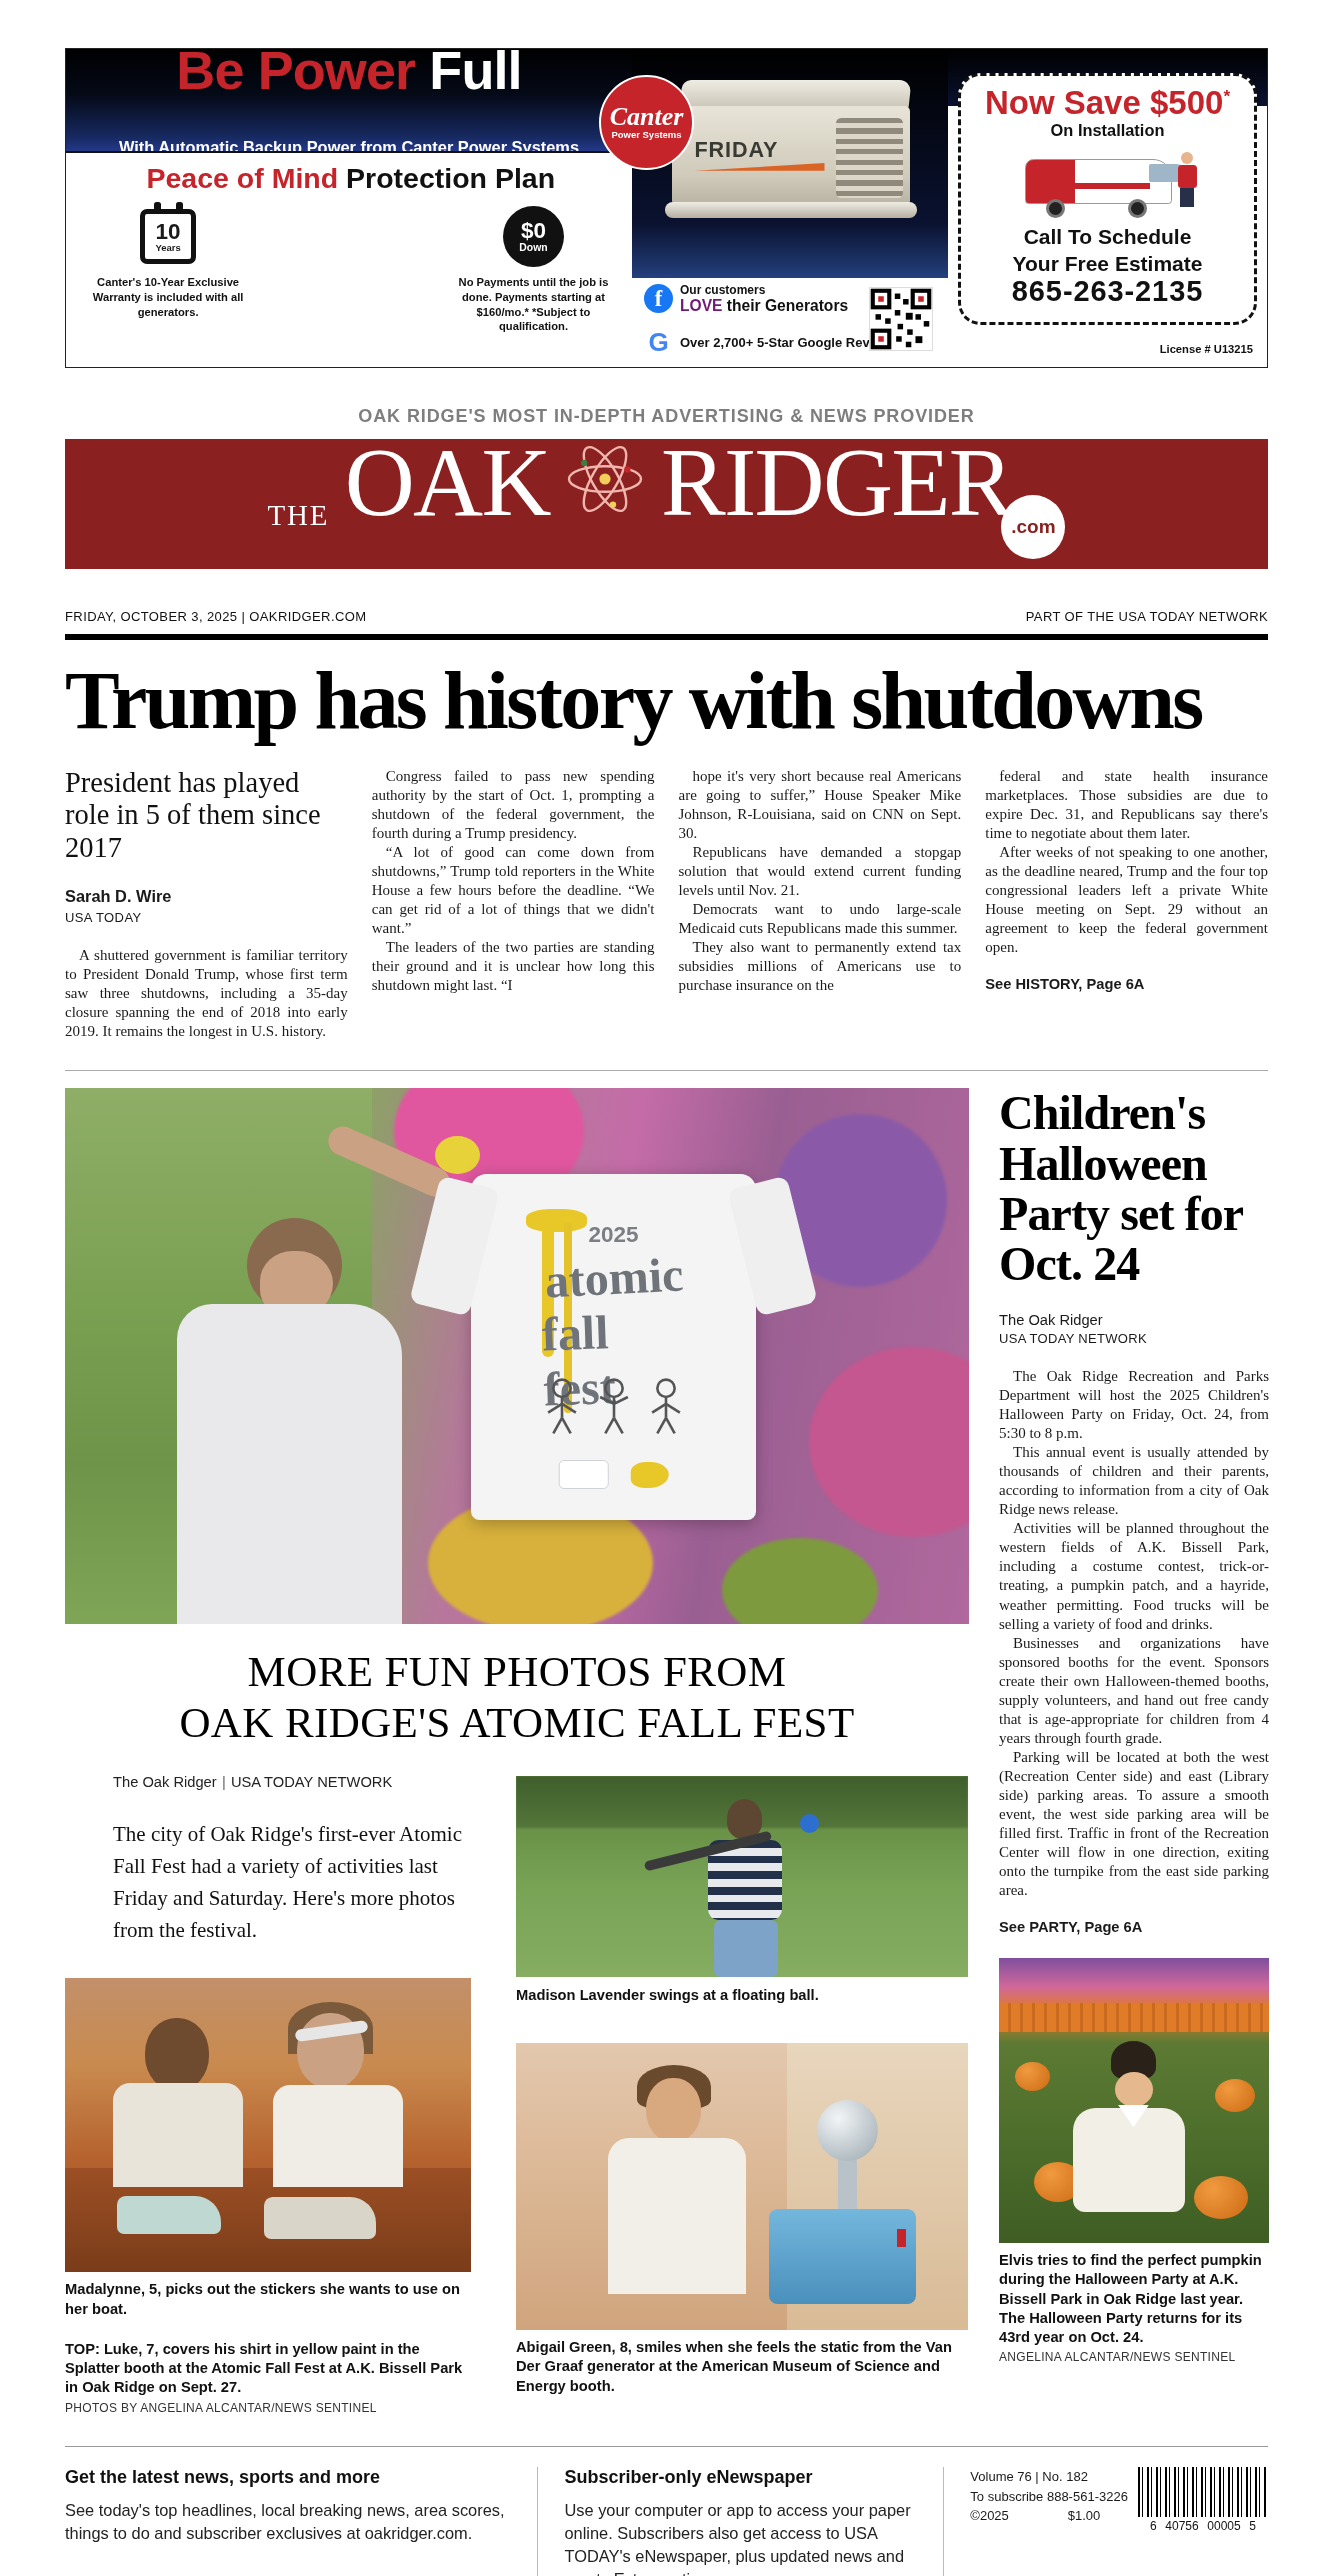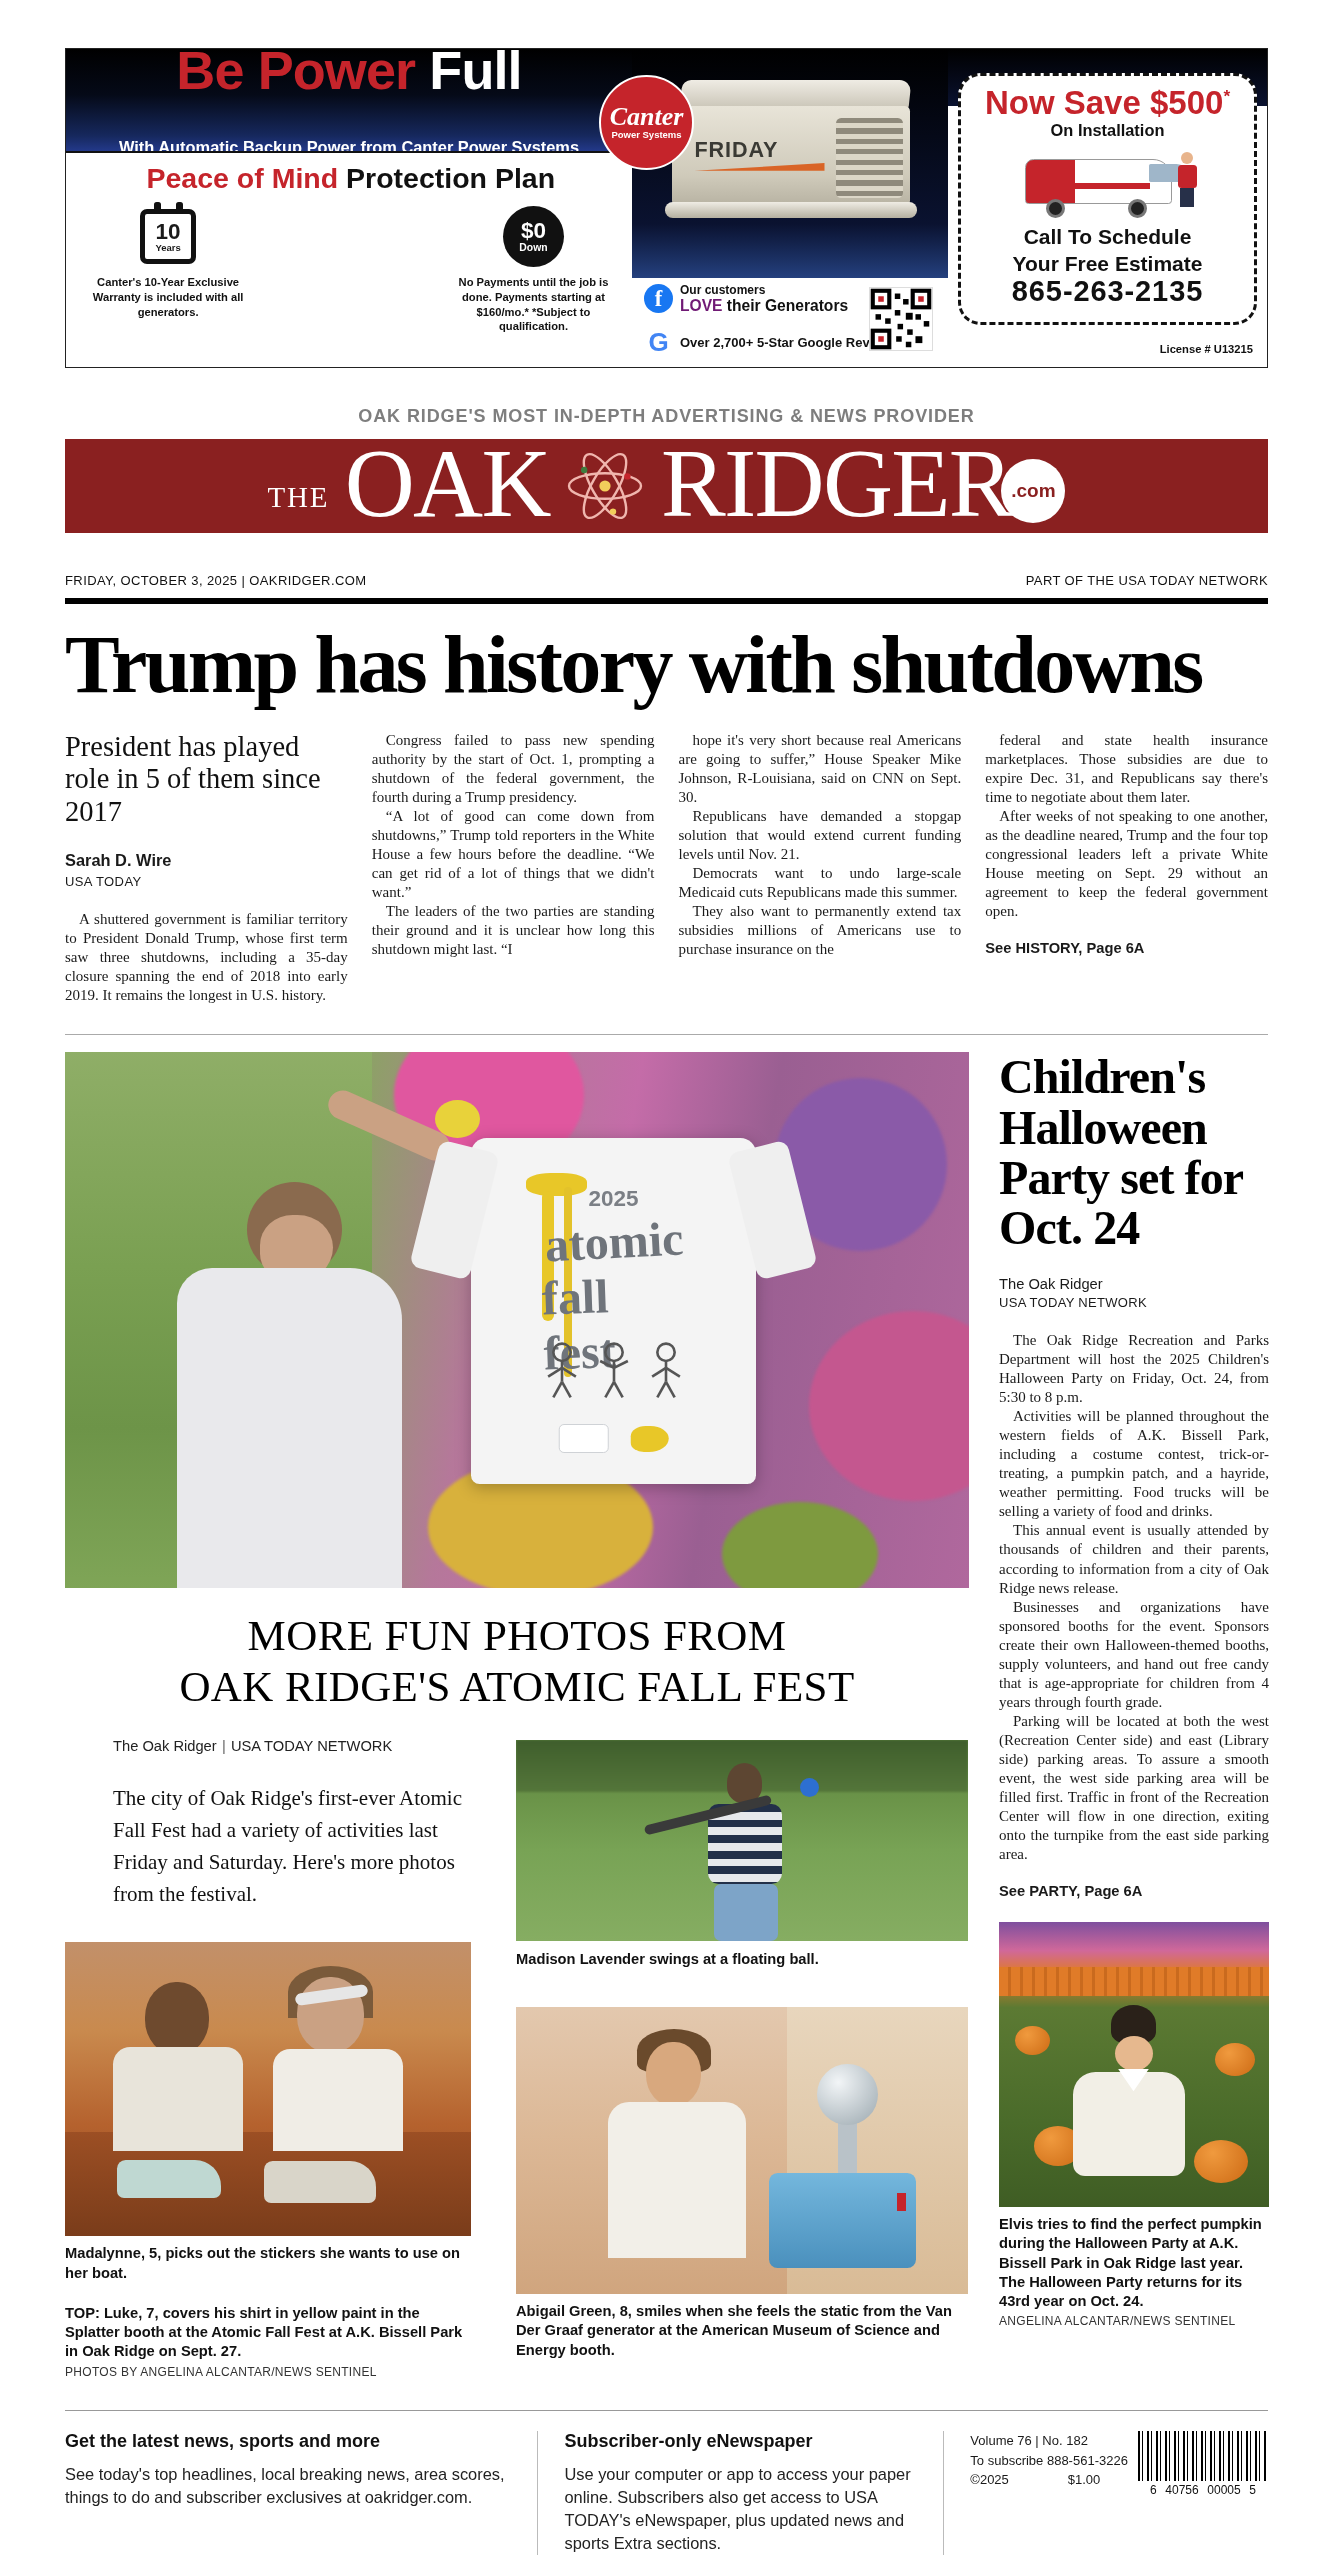--- a/index.html
+++ b/index.html
@@ -83,21 +83,21 @@
   .tech { position:absolute; right:0; top:5.2px; width:22.5px; height:57px; }
   .tech-head { width:12px; height:12px; background:#e8b48c; border-radius:50%; margin:0 auto; }
   .tech-body { width:19px; height:22.5px; background:#c5242b; border-radius:3.5px; margin:0.9px auto 0; }
   .tech-legs { width:14px; height:19px; background:#273049; margin:0 auto; }
   .coupon-cta { font-size:21px; font-weight:bold; line-height:1.12; color:#111; margin-top:3.5px; }
   .coupon-phone { font-size:29px; font-weight:bold; letter-spacing:0.9px; color:#111; }
   .license { position:absolute; right:14px; bottom:12px; font-size:11.2px; font-weight:bold; color:#111; }
 
   
   .tagline { text-align:center; color:#7e7e7e; font-weight:bold; font-size:18px; letter-spacing:0.9px; margin-top:38px; }
-  .masthead { margin-top:12px; height:94px; background:#8a2020; display:flex; align-items:center; justify-content:center; gap:15.6px; }
+  .masthead { margin-top:12px; height:130px; background:#8a2020; display:flex; align-items:flex-start; justify-content:center; gap:15.6px; }
   .mh-the { color:#fff; font-family:"Liberation Serif", serif; font-size:29px; letter-spacing:1.7px; align-self:center; margin-top:22.5px; }
   .mh-word { color:#fff; font-family:"Liberation Serif", serif; font-size:97px; line-height:1; letter-spacing:-1.7px; margin-top:-5.2px; }
   .atom { width:80px; height:80px; }
   .mh-com-circle { width:64px; height:64px; background:#fff; border-radius:50%; display:flex; align-items:center; justify-content:center; align-self:flex-end; margin:0 0 10.4px -26px; }
   .mh-com { color:#8a2020; font-size:19px; font-weight:bold; }
 
   .dateline { display:flex; justify-content:space-between; margin-top:40px; font-size:13px; letter-spacing:0.4px; color:#111; font-weight:500; }
   .thick-rule { height:5.2px; background:#000; margin-top:10.4px; }
 
   
@@ -510,22 +510,22 @@
         </div>
       </div>
     </div>
 
     <aside class="mid-right">
       <h2 class="party-head">Children's Halloween Party set for Oct. 24</h2>
       <div class="party-byline">The Oak Ridger</div>
       <div class="party-net">USA TODAY NETWORK</div>
       <div class="bodytext party-body">
         <p>The Oak Ridge Recreation and Parks Department will host the 2025 Children's Halloween Party on Friday, Oct. 24, from 5:30 to 8 p.m.</p>
+        <p>This annual event is usually attended by thousands of children and their parents, according to information from a city of Oak Ridge news release.</p>
         <p>Activities will be planned throughout the western fields of A.K. Bissell Park, including a costume contest, trick-or-treating, a pumpkin patch, and a hayride, weather permitting. Food trucks will be selling a variety of food and drinks.</p>
-        <p>This annual event is usually attended by thousands of children and their parents, according to information from a city of Oak Ridge news release.</p>
         <p>Businesses and organizations have sponsored booths for the event. Sponsors create their own Halloween-themed booths, supply volunteers, and hand out free candy that is age-appropriate for children from 4 years through fourth grade.</p>
         <p>Parking will be located at both the west (Recreation Center side) and east (Library side) parking areas. To assure a smooth event, the west side parking area will be filled first. Traffic in front of the Recreation Center will flow in one direction, exiting onto the turnpike from the east side parking area.</p>
       </div>
       <div class="jump">See PARTY, Page 6A</div>
 
       <div class="ph-elvis photo">
         <div class="elvis-fence"></div>
         <div class="pumpkin" style="left:15.6px; top:104px; width:35px; height:29px;"></div>
         <div class="pumpkin" style="left:216px; top:121px; width:40px; height:33px;"></div>
         <div class="pumpkin" style="left:35px; top:204px; width:48px; height:40px;"></div>

